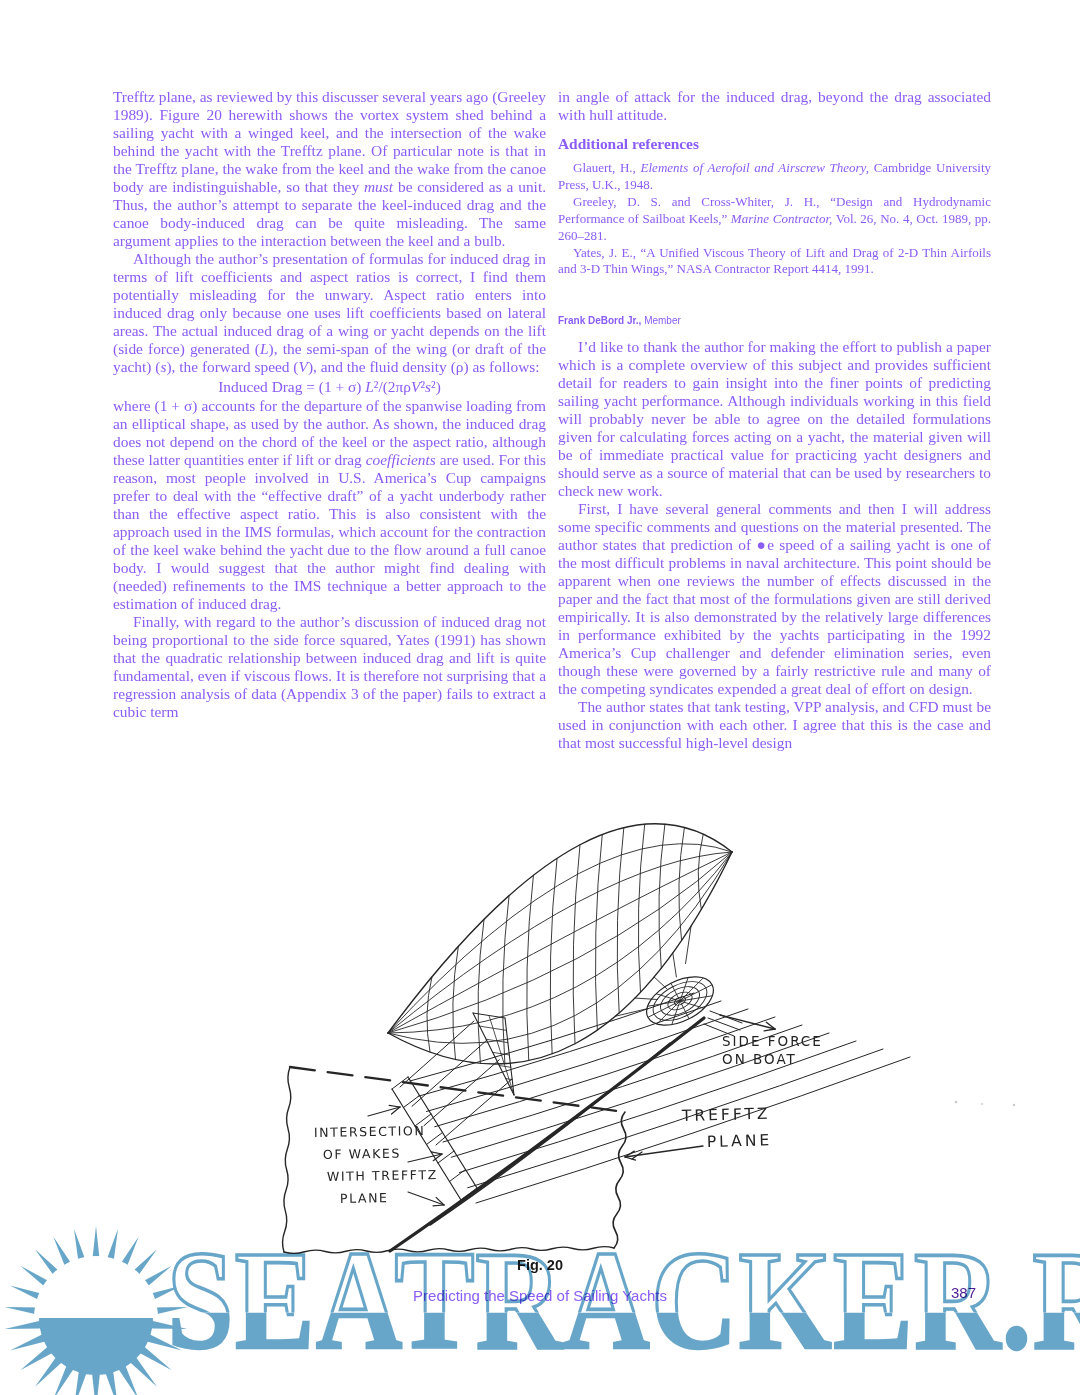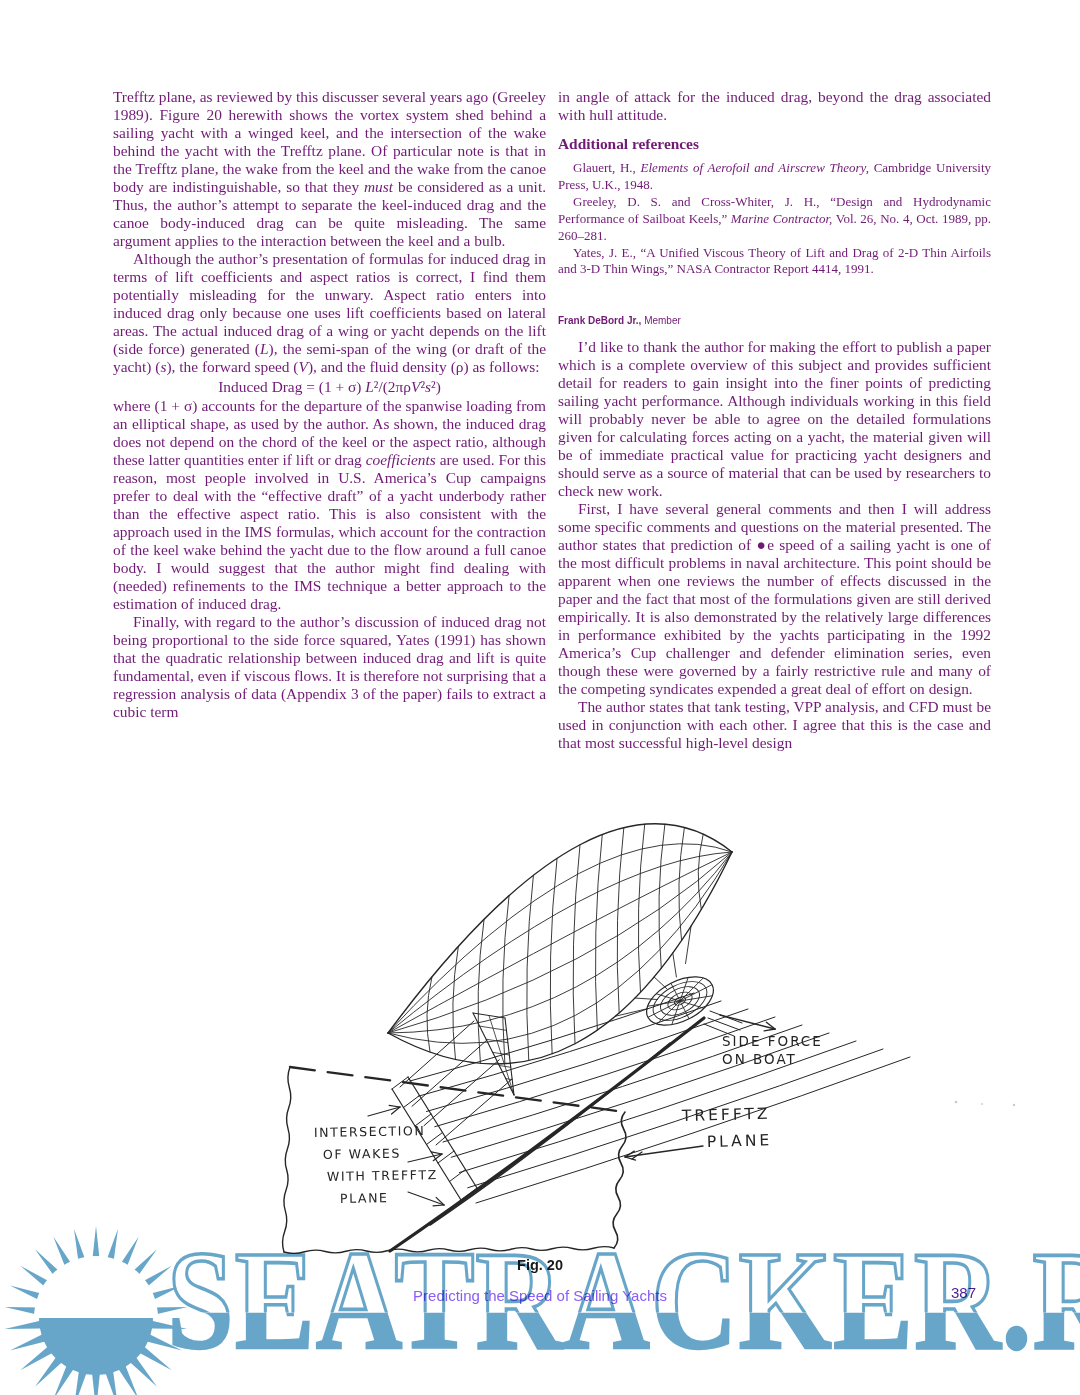--- a/index.html
+++ b/index.html
@@ -1,20 +1,20 @@
 <!DOCTYPE html>
 <html><head>
 <meta charset="utf-8">
 <style>
   * { box-sizing: border-box; }
   html,body { margin:0; padding:0; background:#e8e8e8; }
   .page { position:relative; width:1080px; height:1395px; background:#ffffff; overflow:hidden;
           font-family:"Liberation Serif", serif; }
   .columns { position:absolute; left:113px; top:88px; width:878px; display:flex; gap:12px; }
-  .col { width:433px; color:#701a75; }
+  .col { width:433px; color:#8b5cf6; }
   p.body { margin:0; font-size:15.4px; line-height:18px; text-align:justify; }
   p.indent { text-indent:20px; }
   .equation { margin:1px 0; font-size:15.4px; line-height:19px; text-align:center; }
   h3.ref-heading { margin:11px 0 7px 0; font-size:15.4px; line-height:18px; font-weight:bold;
                    font-family:"Liberation Serif", serif; }
   p.ref { margin:0; font-size:13px; line-height:16.9px; text-align:justify; text-indent:15px; }
   h3.disc-heading { margin:33px 0 8px 0; font-size:10px; line-height:19px; font-weight:normal;
                     font-family:"Liberation Sans", sans-serif; }
   .fig-caption { position:absolute; left:0; top:1256px; width:1080px; text-align:center;
                  font:bold 14.5px/18px "Liberation Sans", sans-serif; color:#191919; }

